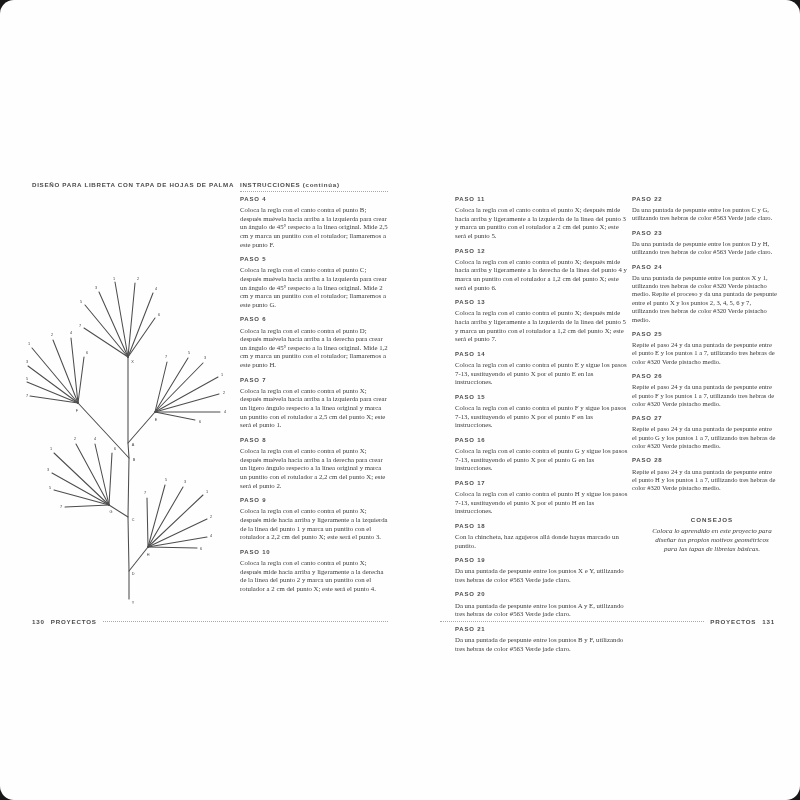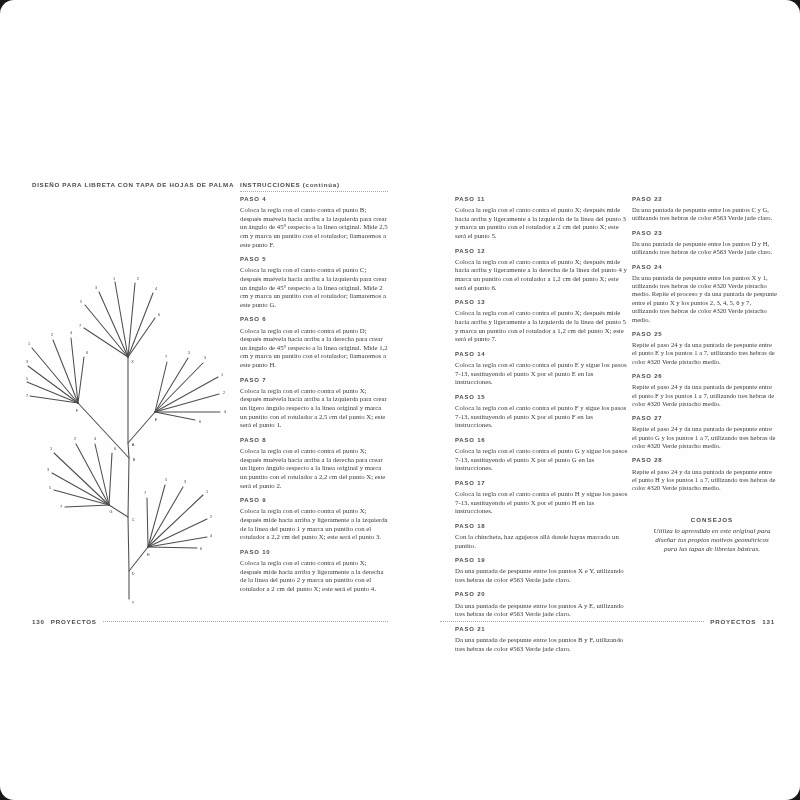--- a/index.html
+++ b/index.html
@@ -238,21 +238,21 @@
         <div class="step-text">Repite el paso 24 y da una puntada de pespunte entre el punto G y los puntos 1 a 7, utilizando tres hebras de color #320 Verde pistacho medio.</div>
       </div>
       <div class="step">
         <div class="step-label">PASO 28</div>
         <div class="step-text">Repite el paso 24 y da una puntada de pespunte entre el punto H y los puntos 1 a 7, utilizando tres hebras de color #320 Verde pistacho medio.</div>
       </div>
     </div>
 
   <div class="consejos">
     <div class="consejos-title">CONSEJOS</div>
-    <div class="consejos-text">Utiliza lo aprendido en este original para diseñar tus propios motivos geométricos para las tapas de libretas básicas.</div>
+    <div class="consejos-text">Coloca lo aprendido en este proyecto para diseñar tus propios motivos geométricos para las tapas de libretas básicas.</div>
   </div>
 
   <div class="footer footer-left">
     <span>130</span>
     <span>PROYECTOS</span>
     <span class="dotline"></span>
   </div>
 
   <div class="footer footer-right">
     <span class="dotline"></span>

